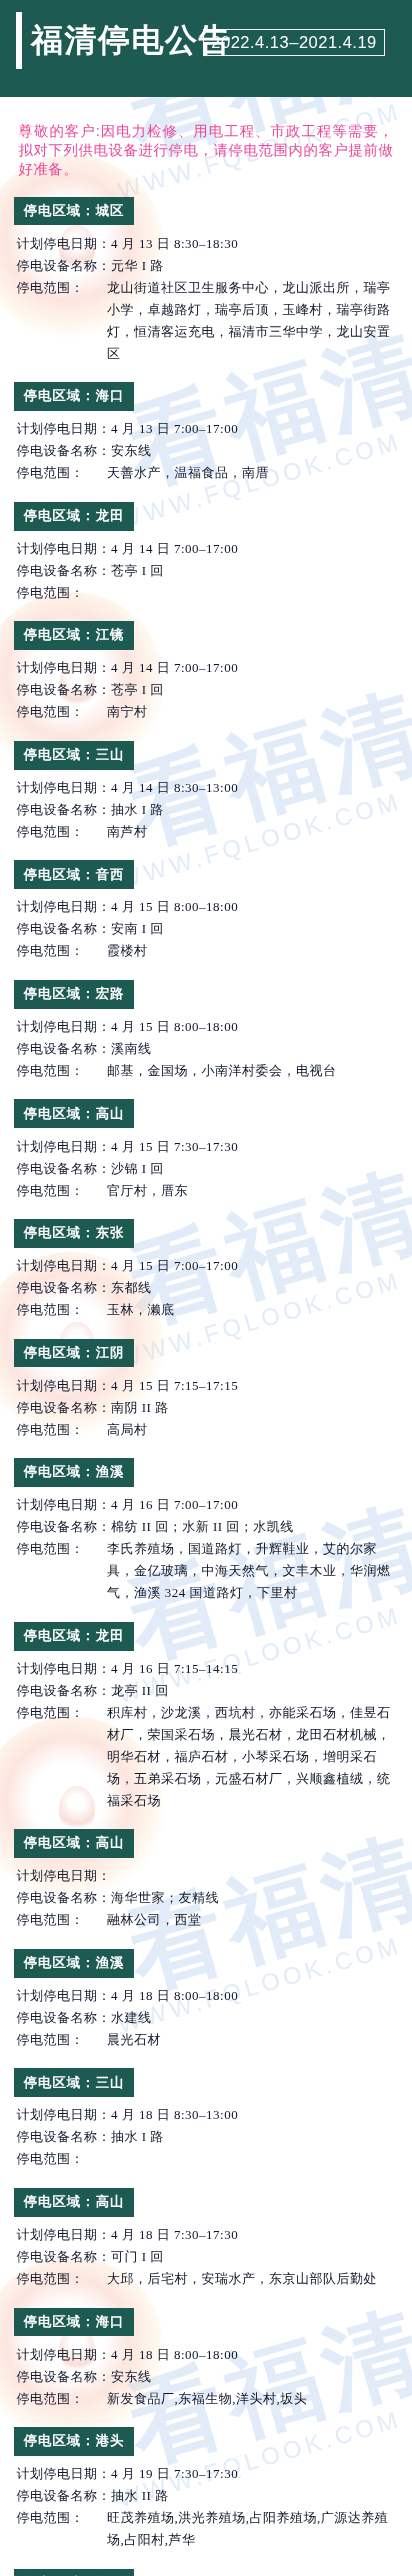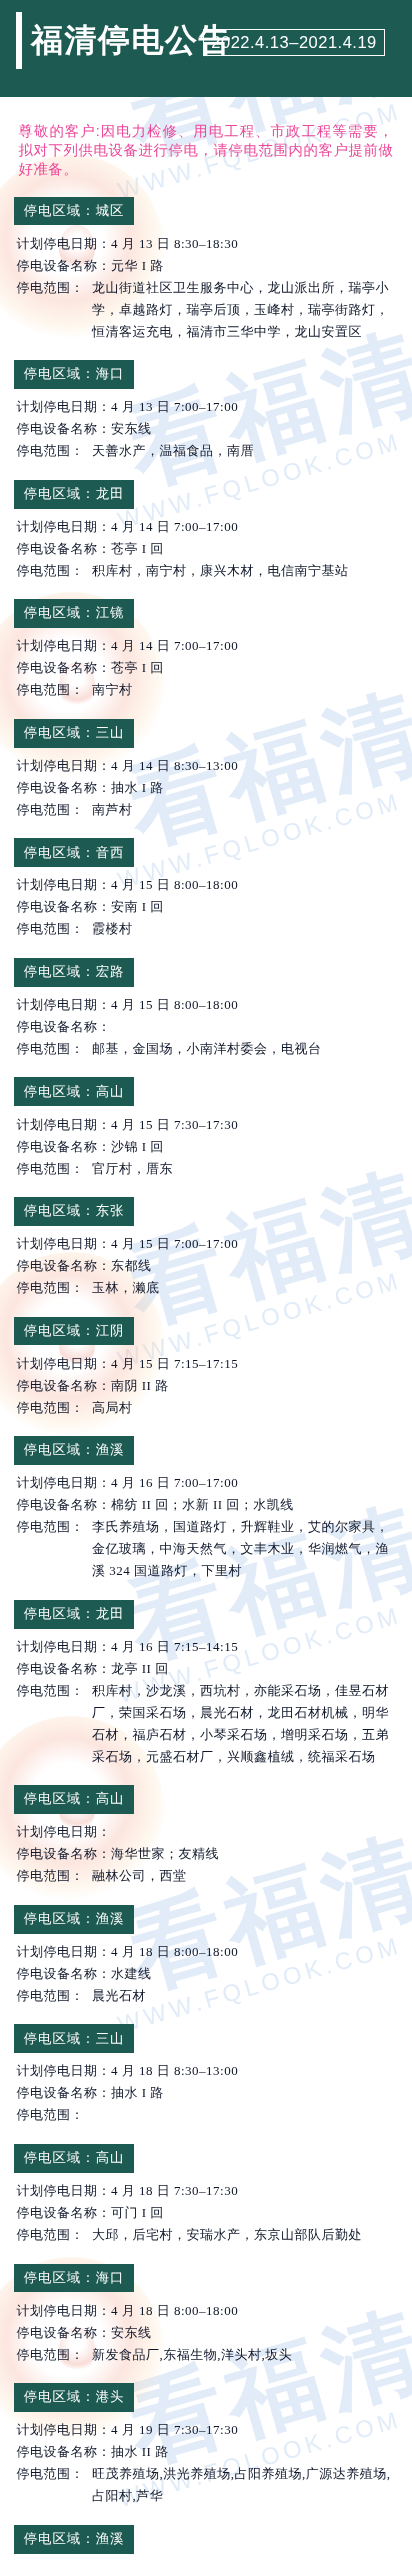--- a/index.html
+++ b/index.html
@@ -31,27 +31,27 @@
   .hdr-date { position:absolute; right:27px; top:29px; border:1.5px solid #ffffff; color:#ffffff;
               font-size:16.5px; padding:2.6px 7.2px 3.1px; letter-spacing:0.5px; }
 
   
   .intro { margin:25px 18.5px 0; color:#ec4899; font-size:14.4px; line-height:19px;
            letter-spacing:0.5px; text-align:justify; }
 
   
   .outage { margin-top:17.5px; }
   .badge { display:inline-block; margin-left:14.4px; background:#1d5a52; color:#ffffff;
-           font-size:13.4px; font-weight:normal; padding:5.2px 9.3px 5.7px; letter-spacing:1px; }
+           font-size:13.4px; font-weight:bold; padding:5.2px 9.3px 5.7px; letter-spacing:1px; }
   .rows { margin-top:7.2px; }
   .row { display:flex; margin-left:16.5px; margin-right:10.3px; color:#0f172a;
          font-size:13px; line-height:22px; letter-spacing:0.5px;font-family:Liberation Serif, serif; }
   .r-label { white-space:nowrap; }
   .r-value { flex:1; }
-  .scope .r-label { margin-right:8px; }
+  .scope .r-label { margin-right:23px; }
 </style>
 </head>
 <body>
 
 <div class="page">
 
   <div class="wm" style="top:31px">
       <div class="wm-cn">看福清</div>
       <div class="wm-url">WWW.FQLOOK.COM</div>
     </div>
@@ -139,21 +139,20 @@
       <div class="row">
               <span class="r-label d-label">计划停电日期：</span>
               <span class="r-value d-value">4 月 14 日 7:00–17:00</span>
             </div>
       <div class="row">
               <span class="r-label e-label">停电设备名称：</span>
               <span class="r-value e-value">苍亭 I 回</span>
             </div>
       <div class="row scope">
               <span class="r-label s-label">停电范围：</span>
-              <span class="r-value s-value">积库村，南宁村，康兴木材，电信南宁基站</span>
             </div>
     </div>
   </section>
 
   <section class="outage">
     <div class="badge"><span class="b-label">停电区域：</span><span class="b-area">江镜</span></div>
     <div class="rows">
       <div class="row">
               <span class="r-label d-label">计划停电日期：</span>
               <span class="r-value d-value">4 月 14 日 7:00–17:00</span>
@@ -207,20 +206,21 @@
 
   <section class="outage">
     <div class="badge"><span class="b-label">停电区域：</span><span class="b-area">宏路</span></div>
     <div class="rows">
       <div class="row">
               <span class="r-label d-label">计划停电日期：</span>
               <span class="r-value d-value">4 月 15 日 8:00–18:00</span>
             </div>
       <div class="row">
               <span class="r-label e-label">停电设备名称：</span>
+              <span class="r-value e-value">溪南线</span>
             </div>
       <div class="row scope">
               <span class="r-label s-label">停电范围：</span>
               <span class="r-value s-value">邮基，金国场，小南洋村委会，电视台</span>
             </div>
     </div>
   </section>
 
   <section class="outage">
     <div class="badge"><span class="b-label">停电区域：</span><span class="b-area">高山</span></div>

